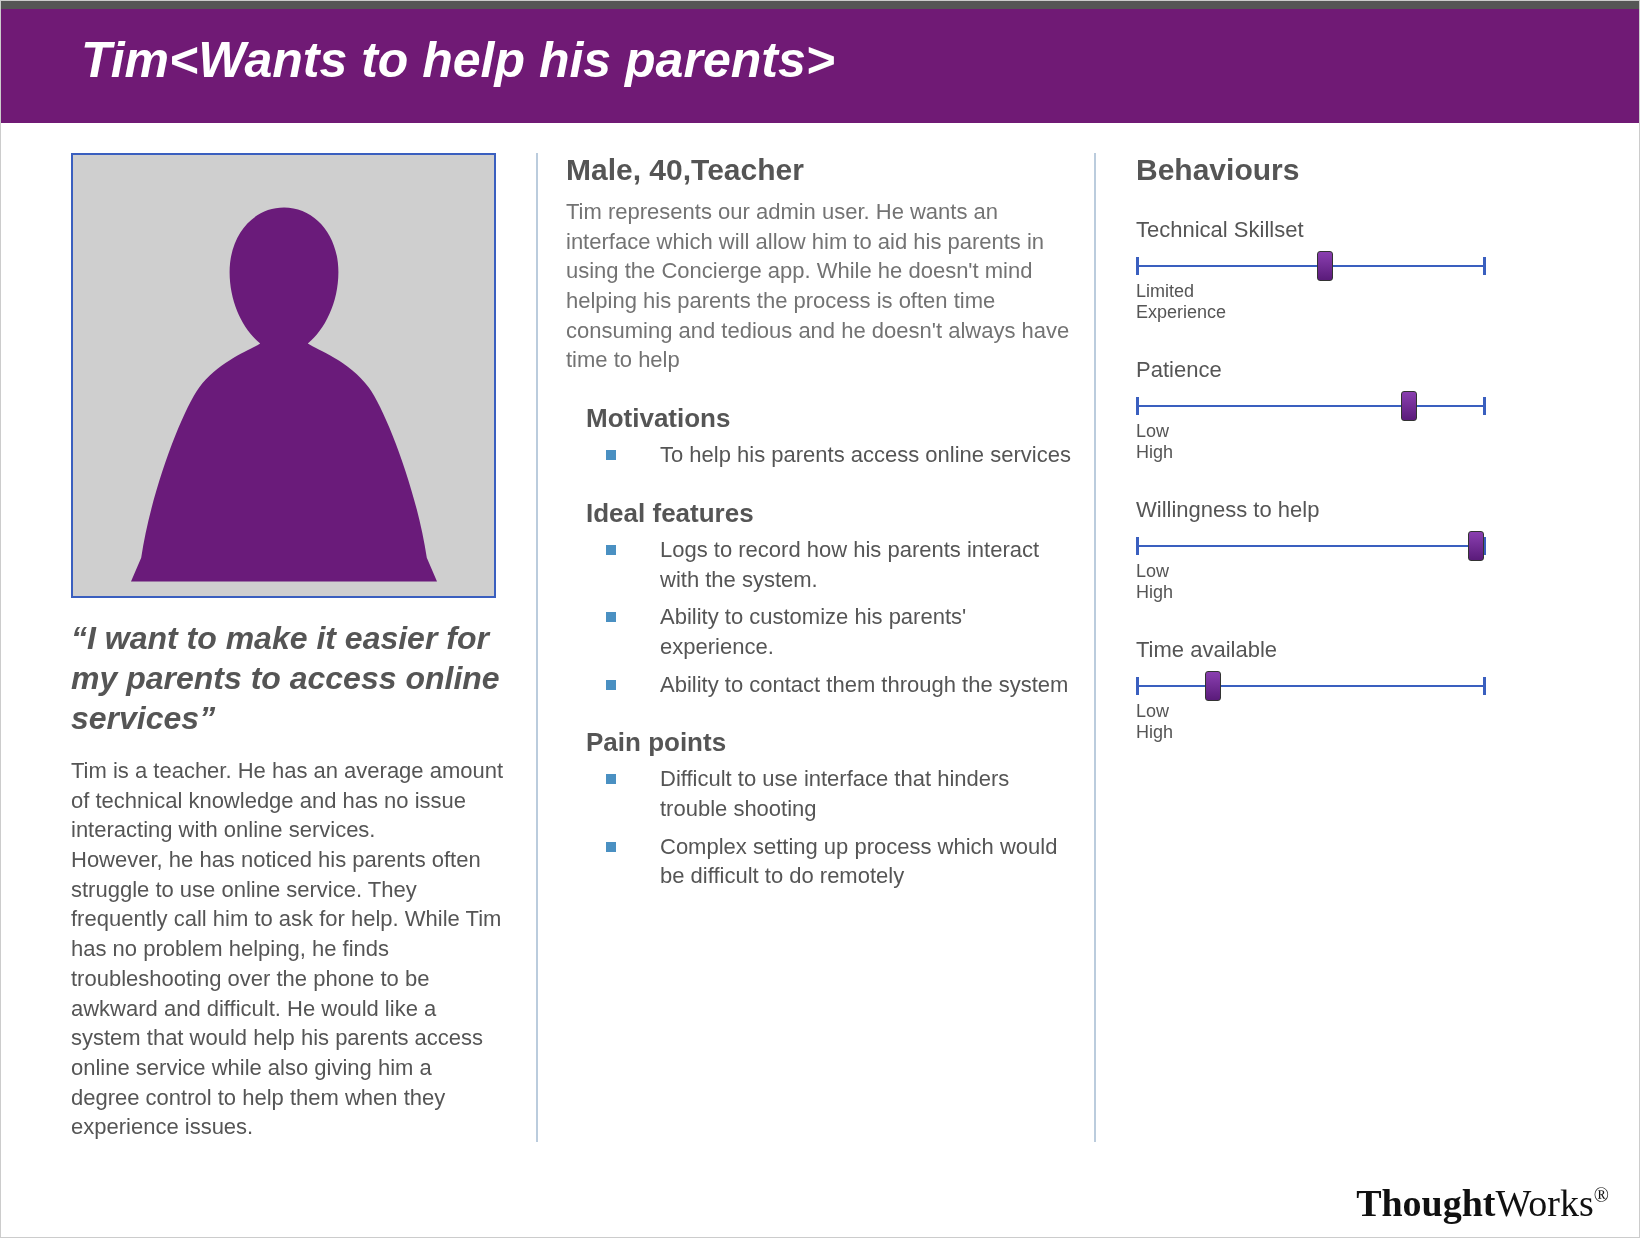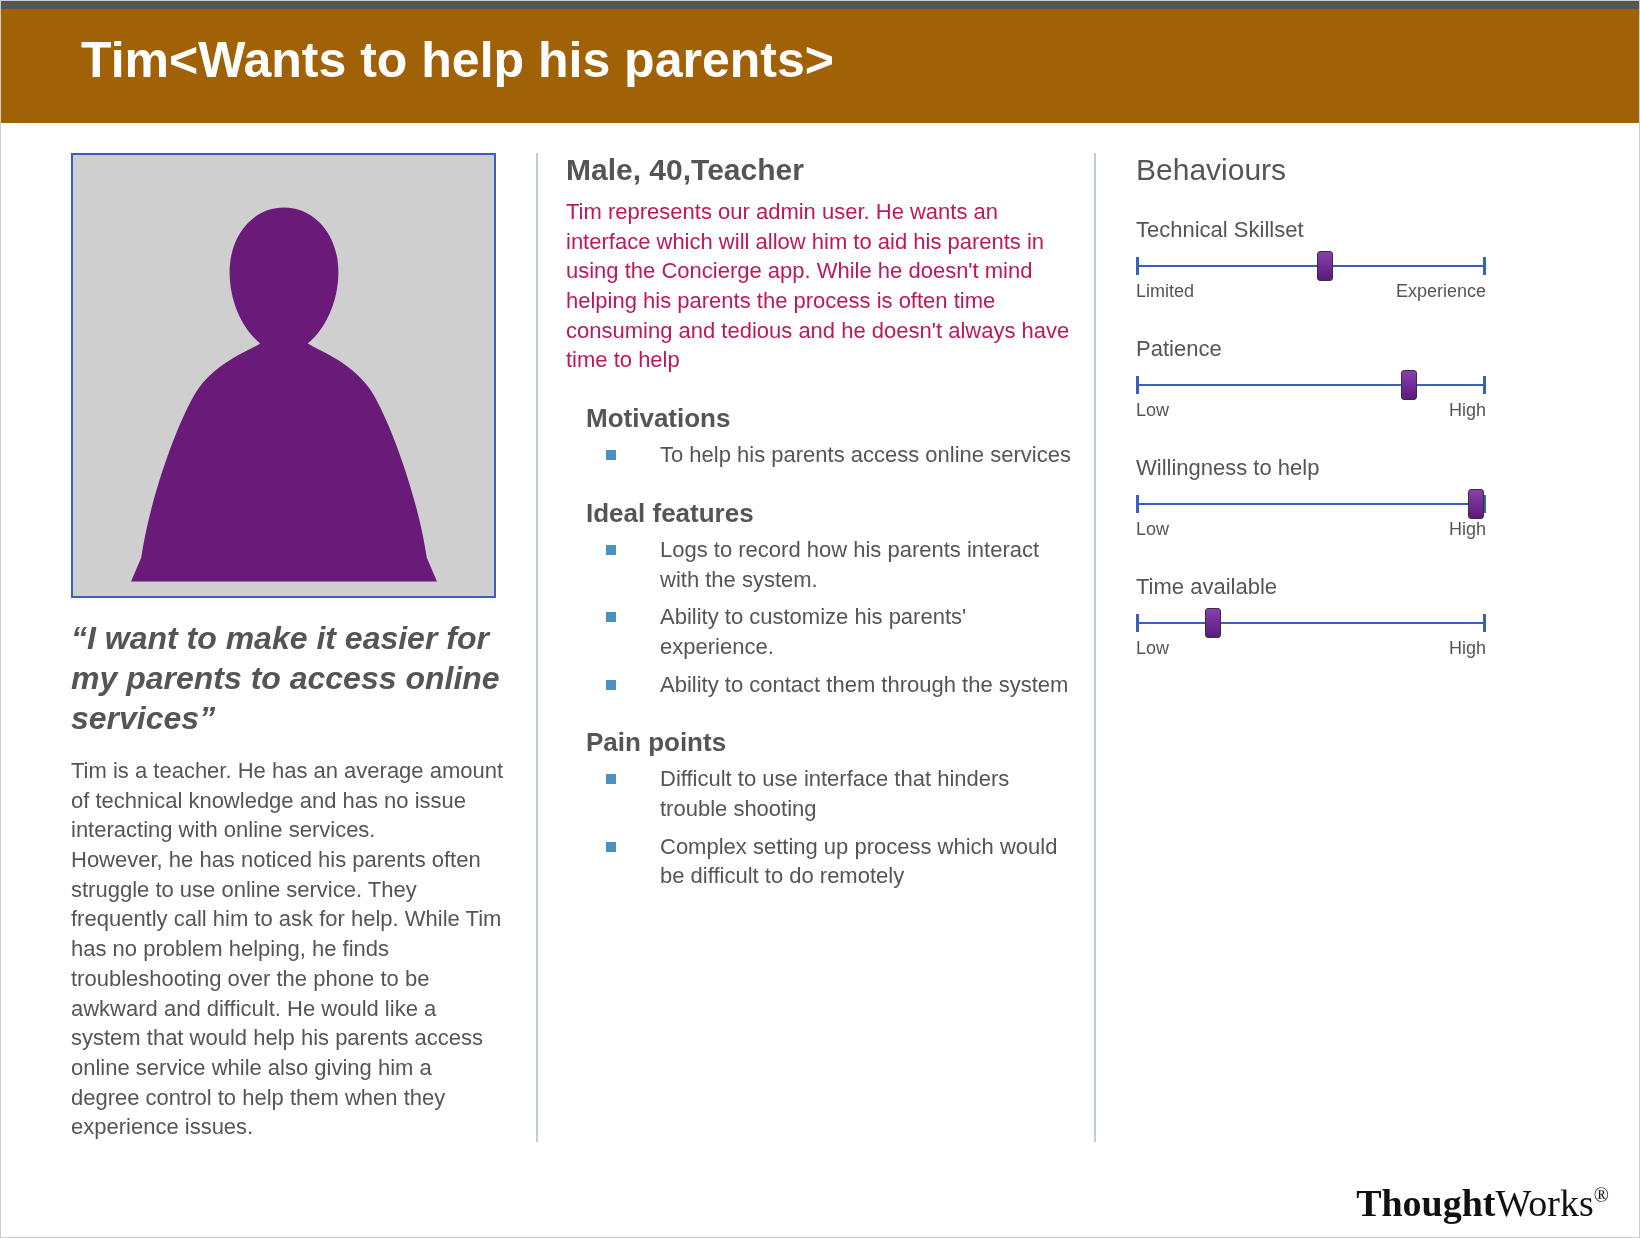--- a/index.html
+++ b/index.html
@@ -7,26 +7,27 @@
   body {
     font-family: Arial, Helvetica, sans-serif;
     background: #fff;
     color: #333;
     width: 1640px;
     height: 1238px;
     position: relative;
     border: 1px solid #ccc;
   }
   .header-bar {
-    background: #a16207;
+    background: #701a75;
     color: #fff;
     padding: 22px 80px 34px 80px;
     font-size: 50px;
     font-weight: bold;
     border-top: 8px solid #555;
+    font-style: italic;
   }
   .content {
     display: flex;
     padding: 30px 20px 0 50px;
     gap: 10px;
   }
   .col {
     padding: 0 20px;
   }
   .col.left  { width: 475px; }
@@ -59,21 +60,21 @@
 
   
   .demog {
     font-size: 30px;
     font-weight: bold;
     color: #555;
     margin-bottom: 10px;
   }
   .desc {
     font-size: 22px;
-    color: #be185d;
+    color: #737373;
     line-height: 1.35;
     margin-bottom: 14px;
   }
   .subhead {
     font-size: 26px;
     font-weight: bold;
     color: #555;
     margin: 28px 0 6px 20px;
   }
   ul.bullets {
@@ -91,21 +92,21 @@
   ul.bullets li::before {
     content: "";
     width: 10px; height: 10px;
     background: #4a90c2;
     position: absolute; left: 0; top: 10px;
   }
 
   
   .beh-title {
     font-size: 30px;
-    font-weight: normal;
+    font-weight: bold;
     color: #555;
     margin-bottom: 30px;
   }
   .scale {
     margin-bottom: 34px;
     margin-top: 8px;
   }
   .scale-label {
     font-size: 22px;
     color: #555;
@@ -126,21 +127,21 @@
   .scale-tick.l { left: 0; }
   .scale-tick.r { right: 0; }
   .scale-handle {
     position: absolute; top: -6px; width: 16px; height: 30px;
     background: linear-gradient(#8a3fb0, #5a1b7a);
     border: 1px solid #333; border-radius: 3px;
     transform: translateX(-50%);
   }
   .scale-ends {
     display: flex; justify-content: space-between;
-    font-size: 18px; color: #555; width: 350px; margin-top: 6px;
+    font-size: 18px; color: #555; width: 350px; margin-top: 6px; flex-direction: column;
   }
 
   
   .logo {
     position: absolute;
     right: 30px;
     bottom: 12px;
     font-size: 38px;
     color: #111;
     font-family: Georgia, 'Times New Roman', serif;

